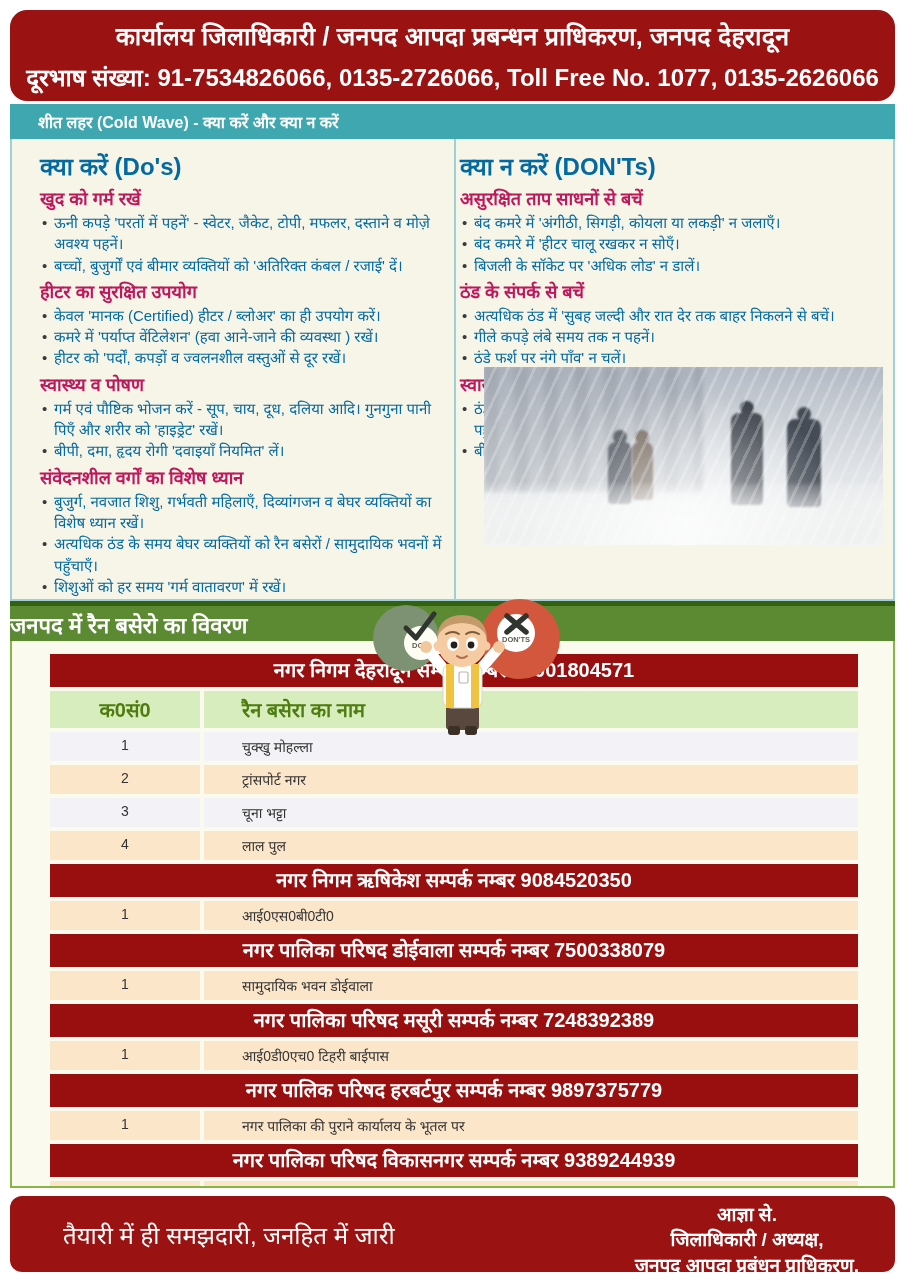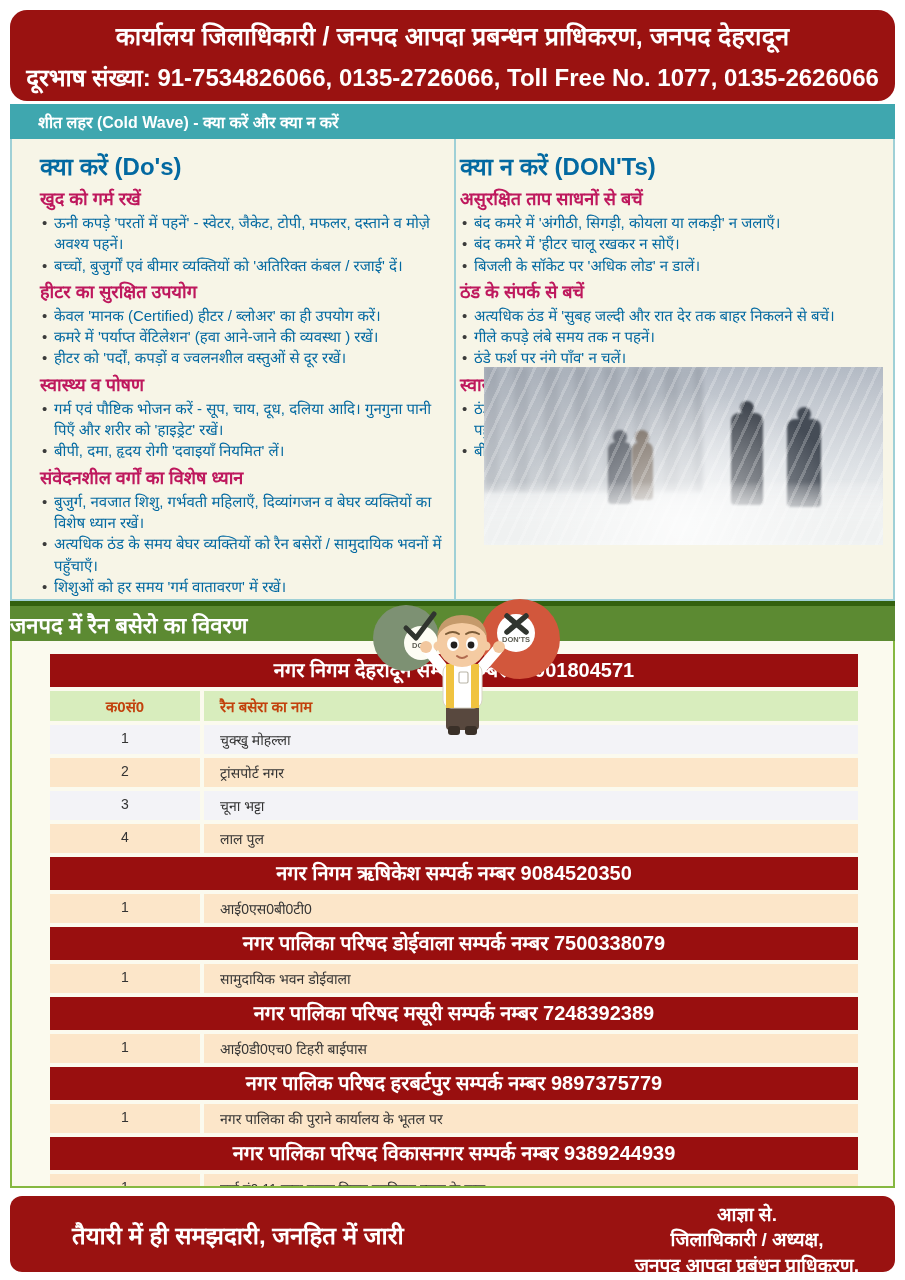--- a/index.html
+++ b/index.html
@@ -80,34 +80,34 @@
     position:absolute; left:10px; top:641px; width:885px; height:547px;
     background:#fbfaee; border-left:2px solid #86b841; border-right:2px solid #86b841;
     border-bottom:2px solid #86b841; padding:13px 35px 0 38px; overflow:hidden;
   }
   .tsec-header {
     background:#990f0f; color:#fff; font-weight:bold; font-size:20px;
     text-align:center; height:33px; line-height:33px; margin-bottom:4px;
   }
   .trow { display:flex; margin-bottom:4px; }
   .trow .c1 { width:150px; text-align:center; margin-right:4px; }
-  .trow .c2 { flex:1; padding-left:16px; }
+  .trow .c2 { flex:1; padding-left:38px; }
   .trow div { padding-top:5px; padding-bottom:5px; font-size:14px; color:#333; }
-  .thead-row div { background:#d8edbd; font-weight:bold; font-size:15px; color:#c2410c; }
+  .thead-row div { background:#d8edbd; font-weight:bold; font-size:20px; color:#4d7c0f; }
   .row-a div { background:#f3f3f7; }
   .row-b div { background:#fce6c9; }
 
   
   .footer-band {
     position:absolute; left:10px; top:1196px; width:885px; height:76px;
     background:#9a1211; border-radius:12px; color:#fff;
   }
   .footer-slogan {
-    position:absolute; left:62px; top:50%; transform:translateY(-50%);
-    font-size:24px; font-weight:bold;
+    position:absolute; left:53px; top:50%; transform:translateY(-50%);
+    font-size:24px; font-weight:normal;
   }
   .footer-sign {
     position:absolute; right:28px; top:6px; width:240px; text-align:center;
     font-size:19px; font-weight:bold; line-height:1.33;
   }
 </style>
 </head>
 <body>
 
 <div class="page">

